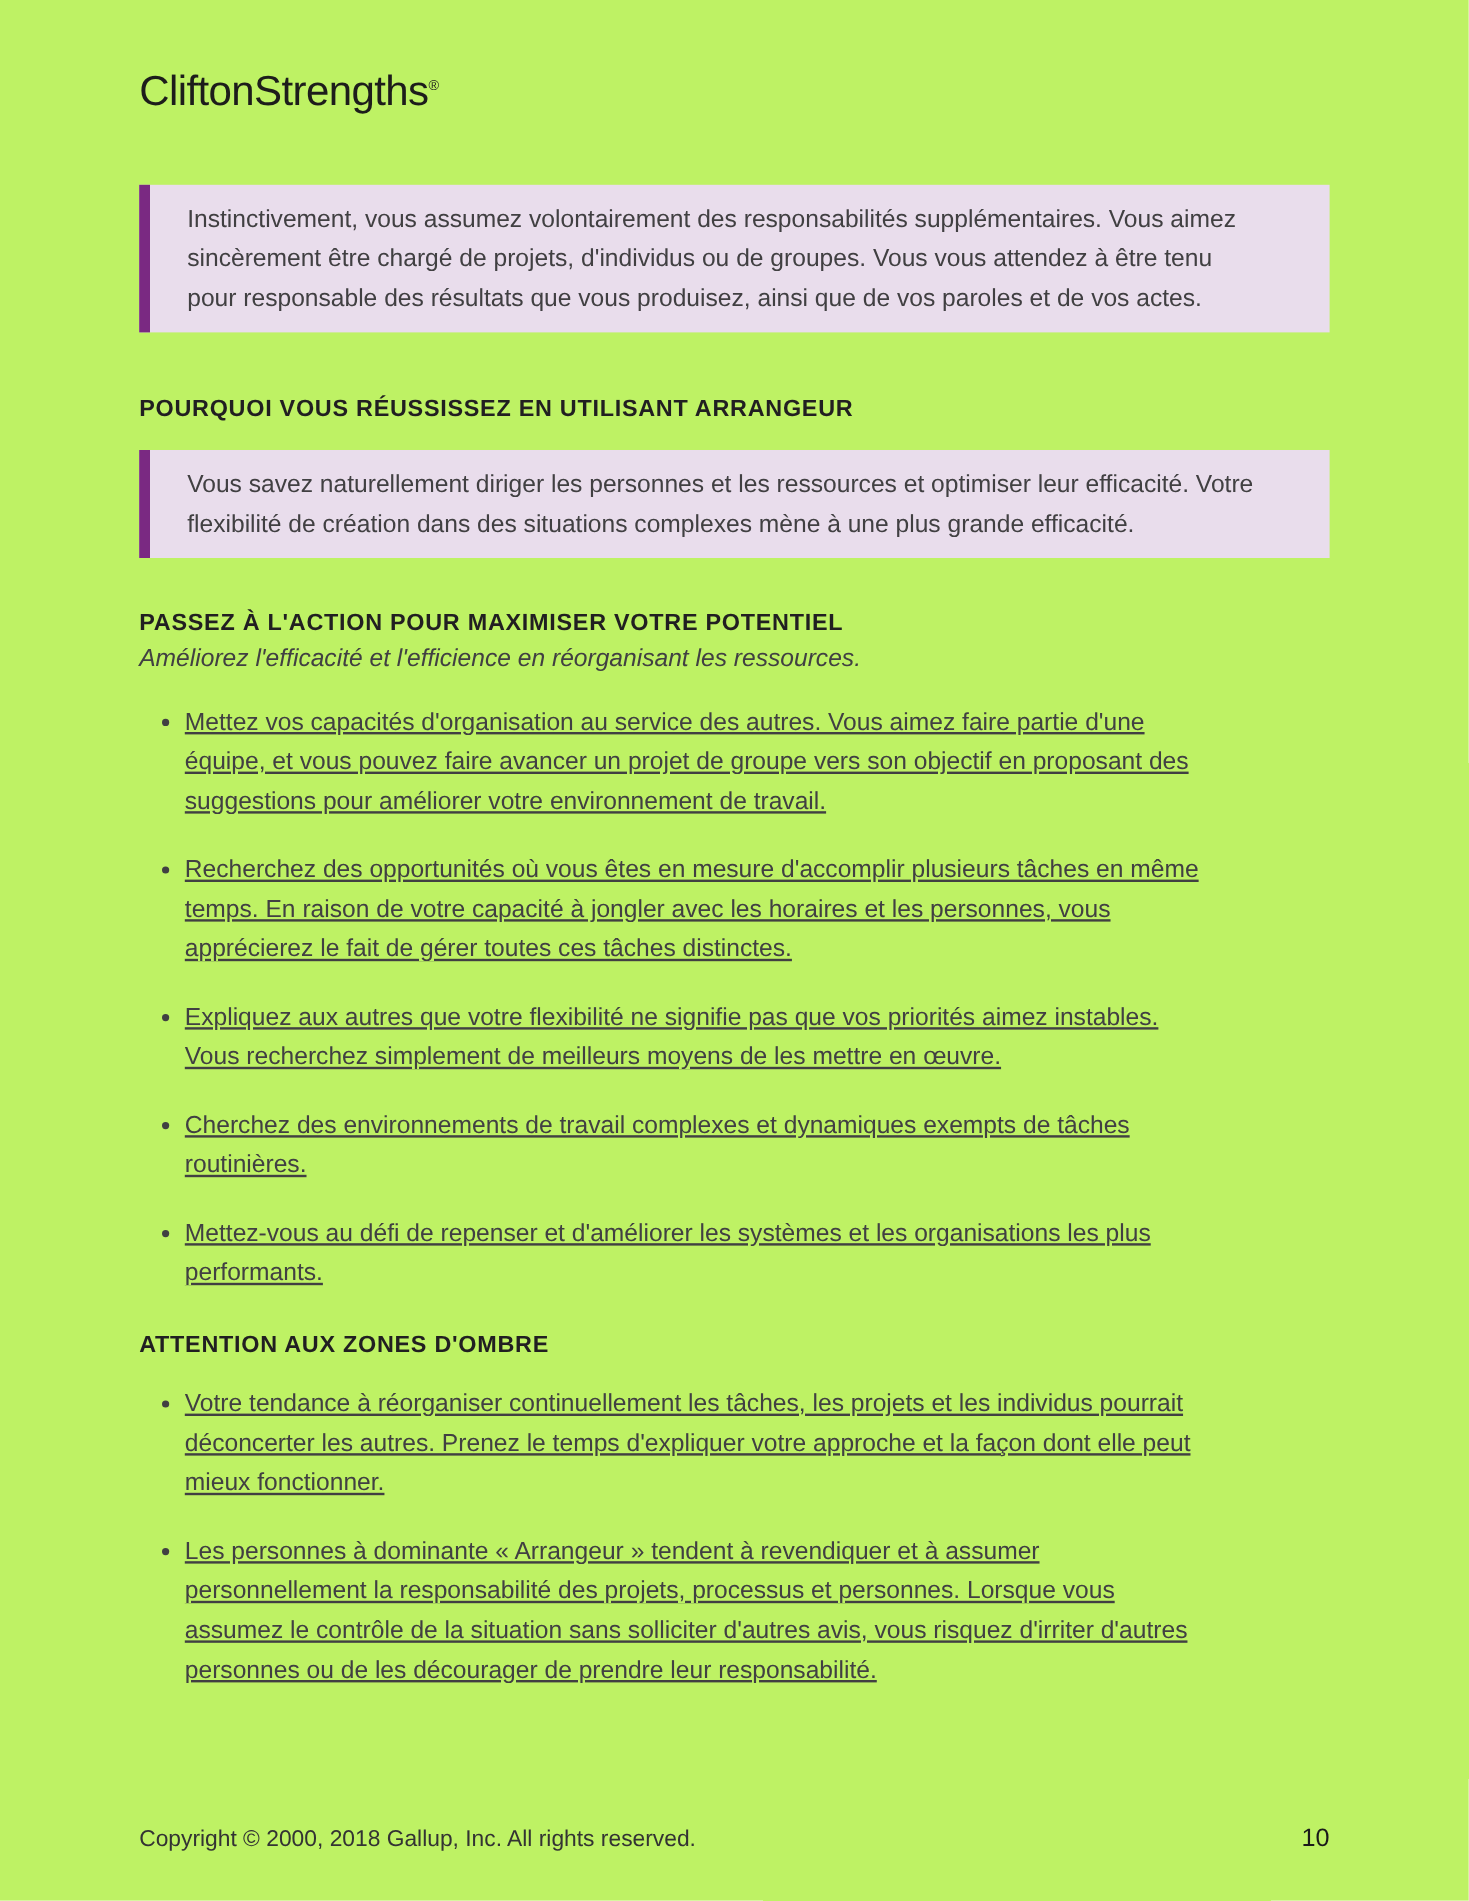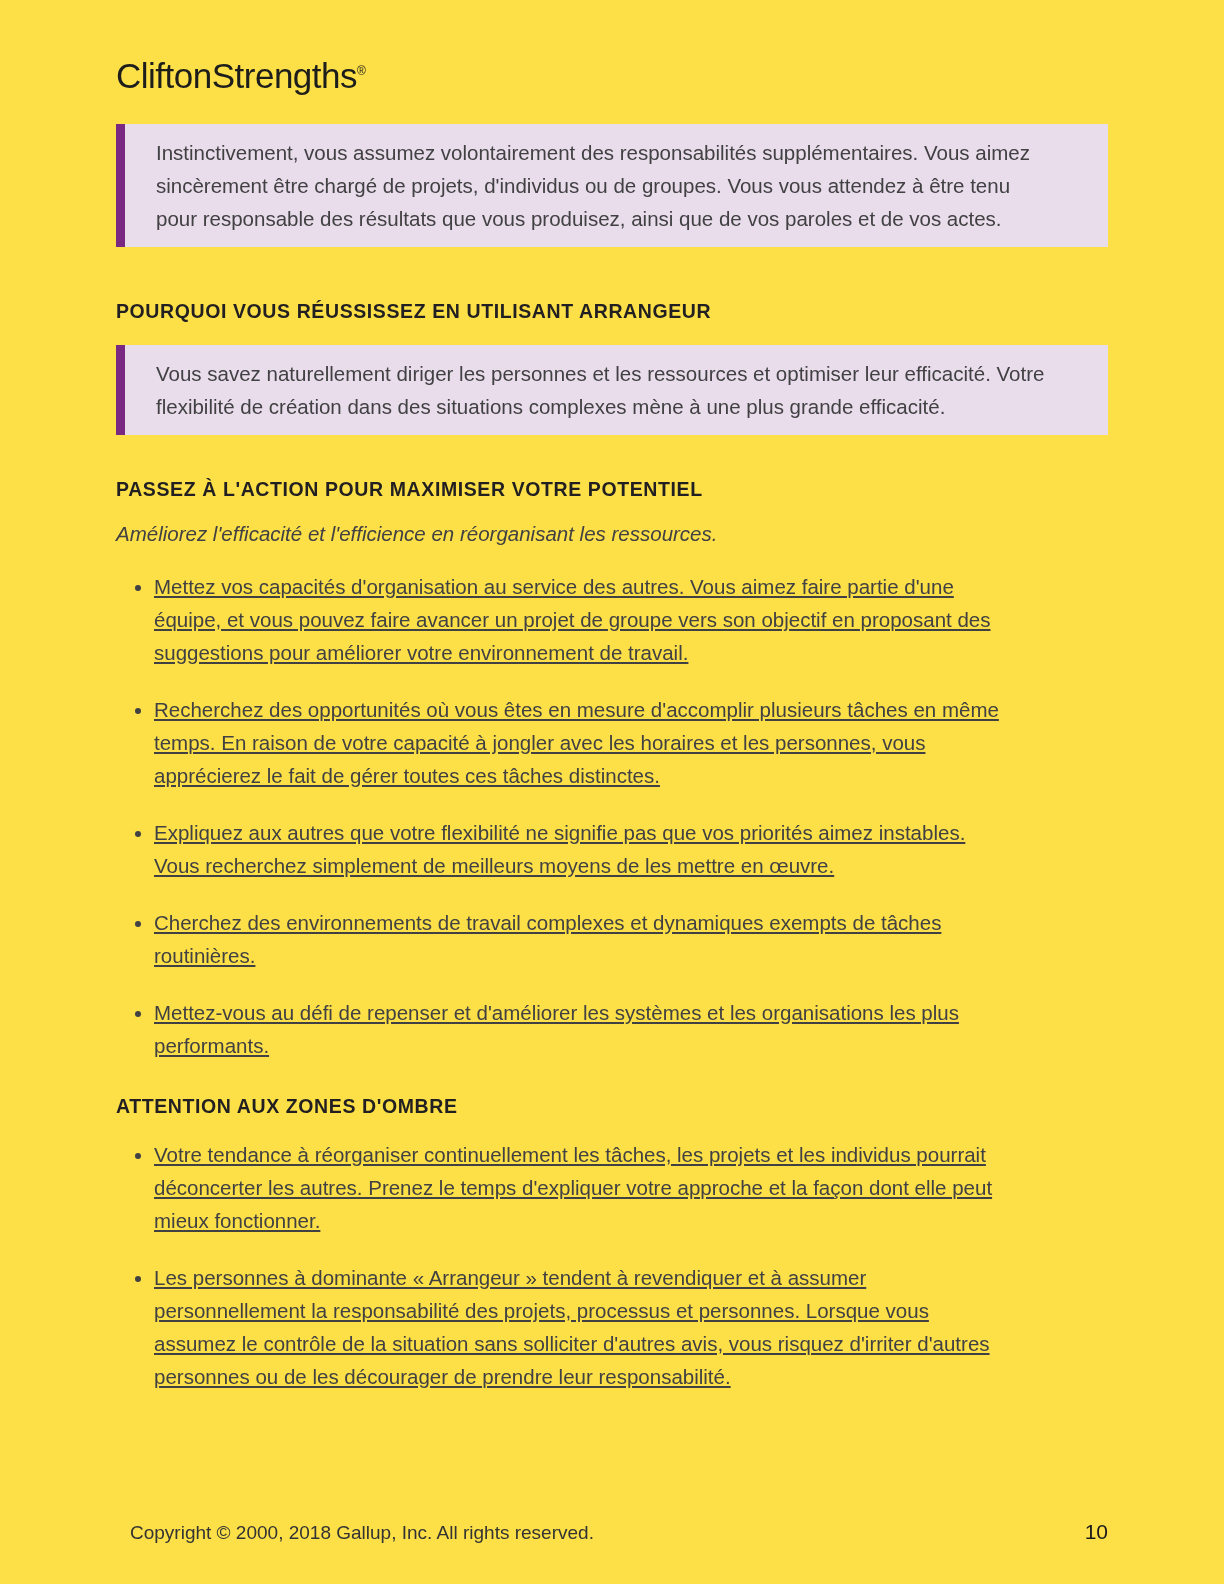--- a/index.html
+++ b/index.html
@@ -6,21 +6,21 @@
   html, body { background: #ffffff; }
   body {
     font-family: "Liberation Sans", sans-serif;
     color: #414042;
   }
   .page {
     position: relative;
     width: 1224px;
     height: 1584px;
     margin: 0 auto;
-    background: #fde047;
+    background: #bef264;
     overflow: hidden;
   }
   .content {
     padding: 0 116px;
   }
 
   
   .page-header {
     display: flex;
     justify-content: space-between;
@@ -54,21 +54,21 @@
     font-weight: 400;
     color: #77777a;
   }
 
   
   .quote-block {
     border-left: 9px solid #7a2982;
     background: #e9ddec;
     padding: 12px 20px 12px 31px;
   }
-  .quote-block.first { margin-top: 27px; }
+  .quote-block.first { margin-top: 56px; }
   .quote-text {
     font-size: 20.5px;
     line-height: 33px;
     color: #414042;
     max-width: 890px;
   }
 
   
   .section-heading {
     font-size: 19.5px;
@@ -77,21 +77,21 @@
     color: #211f21;
     line-height: 24px;
   }
   .heading-why { margin-top: 52px; }
   .quote-block.second { margin-top: 22px; }
   .heading-action { margin-top: 42px; }
   .heading-blindspots { margin-top: 32px; }
 
   
   .action-lead {
-    margin-top: 16px;
+    margin-top: 1px;
     font-style: italic;
     font-size: 20.5px;
     line-height: 33px;
     color: #414042;
   }
 
   
   ul.bullets {
     margin-top: 20px;
     padding-left: 38px;
@@ -103,21 +103,21 @@
     color: #414042;
     max-width: 860px;
     margin-bottom: 24px;
     text-decoration: underline;
   }
   ul.bullets li:last-child { margin-bottom: 0; }
 
   
   .page-footer {
     position: absolute;
-    left: 130px;
+    left: 116px;
     right: 116px;
     bottom: 40px;
     display: flex;
     justify-content: space-between;
     align-items: baseline;
   }
   .copyright {
     font-size: 19px;
     color: #333333;
   }

